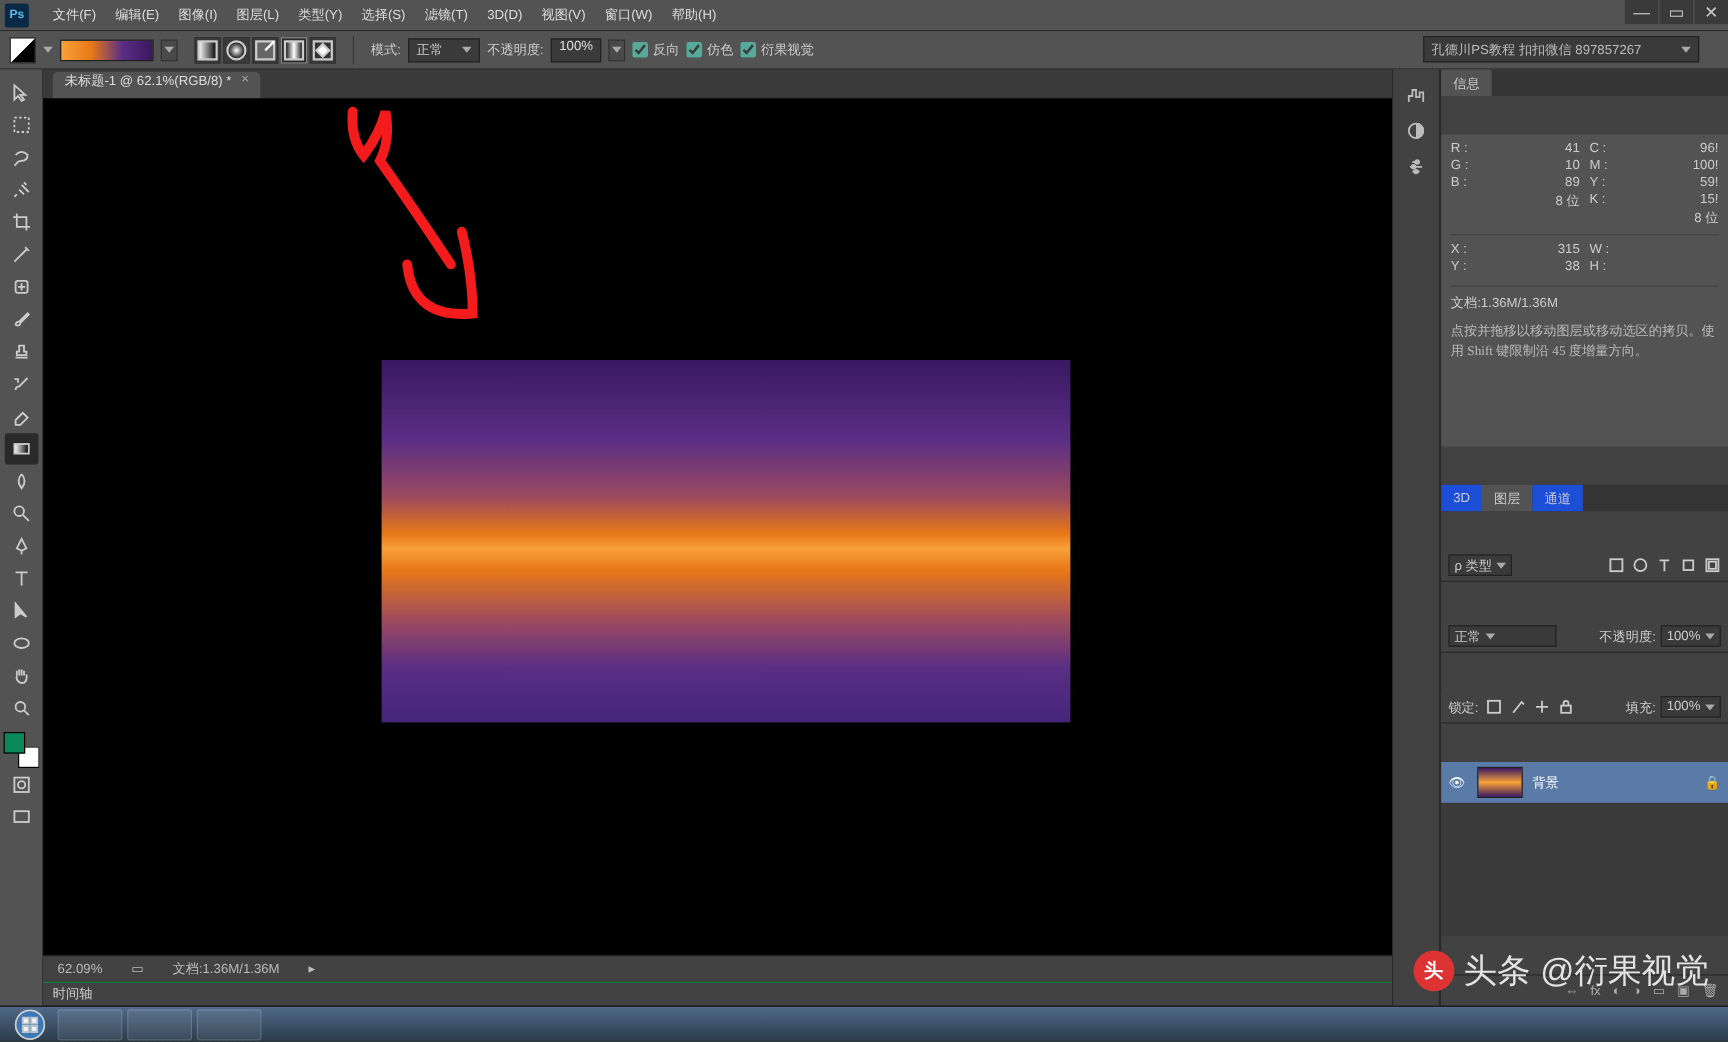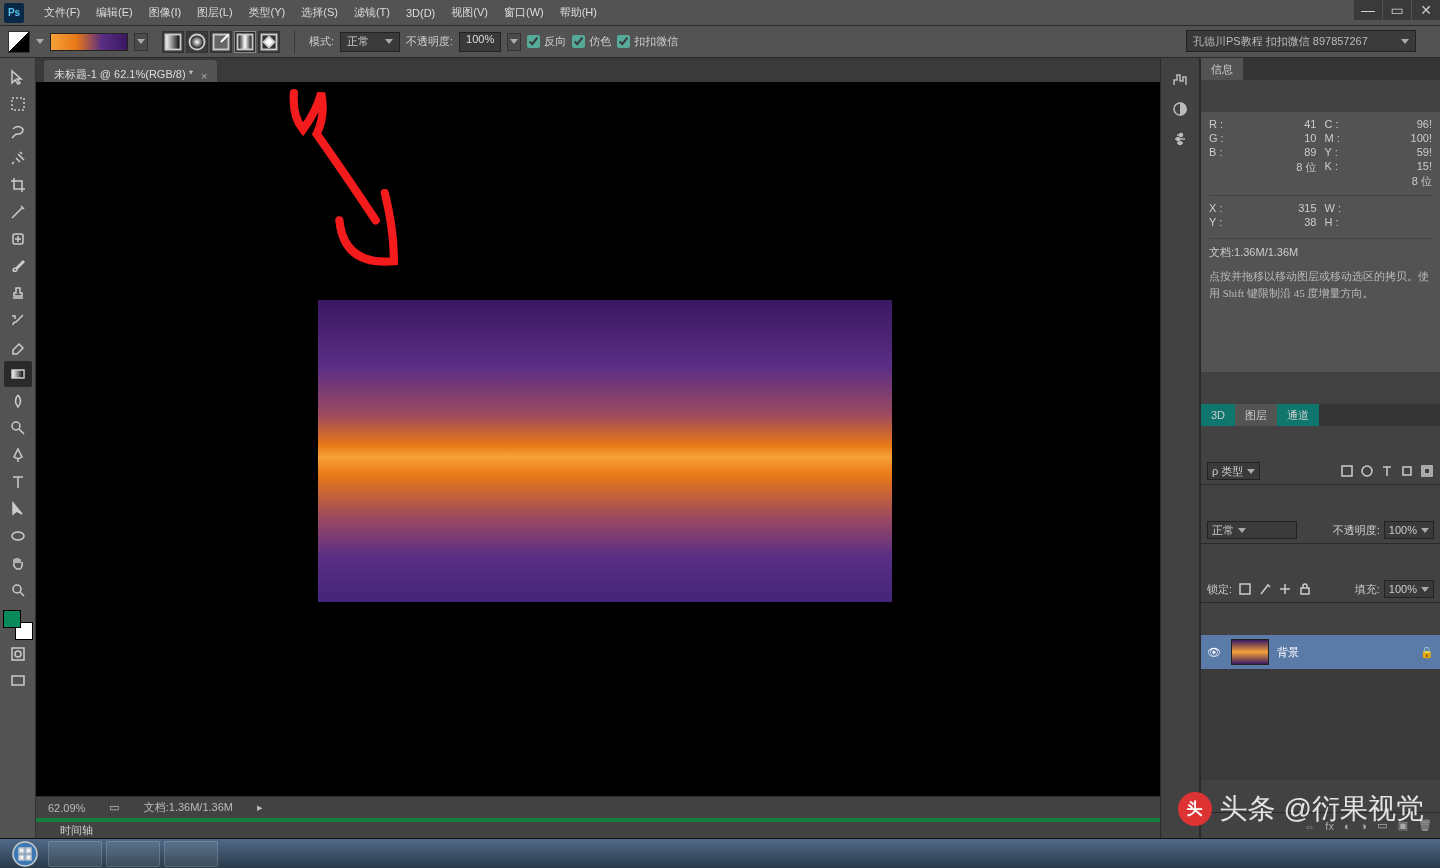--- a/index.html
+++ b/index.html
@@ -29,30 +29,30 @@
 .tool.active { background:#2a2a2a; }
 .tool svg { width:16px; height:16px; }
 .swatches { margin-top:6px; position:relative; width:30px; height:30px; }
 .sw-fg { position:absolute; width:18px; height:18px; background:#0a8a5a; border:1px solid #000; }
 .sw-bg { position:absolute; width:18px; height:18px; background:#fff; border:1px solid #000; right:0; bottom:0; }
 .dock-strip { width:40px; background:#424242; border-left:1px solid #2a2a2a; border-right:1px solid #2a2a2a; display:flex; flex-direction:column; align-items:center; padding-top:8px; gap:4px; }
 .dock-item { width:28px; height:26px; display:flex; align-items:center; justify-content:center; border-radius:2px; }
 .dock-item svg { width:16px; height:16px; stroke:#bbb; fill:none; }
 .canvas-wrap { flex:1; background:#1f1f1f; display:flex; flex-direction:column; }
 .doc-tabs { height:24px; background:#3a3a3a; display:flex; align-items:end; padding-left:8px; }
-.doc-tab { background:#535353; height:22px; padding:0 10px; display:flex; align-items:flex-end; gap:8px; border-top-left-radius:4px; border-top-right-radius:4px; color:#ddd; }
+.doc-tab { background:#535353; height:22px; padding:0 10px; display:flex; align-items:flex-start; gap:8px; border-top-left-radius:4px; border-top-right-radius:4px; color:#ddd; }
 .doc-close { color:#aaa; }
 .canvas-area { flex:1; background:#000; position:relative; overflow:hidden; }
 .artwork { position:absolute; left:282px; top:218px; width:574px; height:302px; background:linear-gradient(180deg,#3a1861 0%,#5a2e85 22%,#9c4a5f 38%,#e87817 48%,#f7a138 52%,#e87817 58%,#9c4a5f 72%,#5a2e85 85%,#432579 100%); }
 .annot { position:absolute; left:232px; top:2px; width:170px; height:200px; pointer-events:none; }
 .statusbar { height:22px; background:#424242; display:flex; align-items:center; padding:0 12px; gap:24px; color:#bbb; border-top:1px solid #2a2a2a; }
-.timeline { height:20px; background:#424242; border-top:4px solid #15803d; padding-left:24px; display:flex; align-items:center; }
+.timeline { height:20px; background:#424242; border-top:1px solid #15803d; padding-left:8px; display:flex; align-items:center; }
 .panels { width:240px; background:#424242; display:flex; flex-direction:column; border-left:1px solid #2a2a2a;gap:32px; }
 .panel-tabs { display:flex; height:22px; background:#353535; align-items:center; }
-.ptab { padding:0 10px; height:100%; display:flex; align-items:center; background:#0f766e; color:#ccc; }
+.ptab { padding:0 10px; height:100%; display:flex; align-items:center; background:#1d4ed8; color:#ccc; }
 .ptab.active { background:#535353; }
 .info-panel { padding:6px 8px; background:#535353; color:#ccc; font-size:11px; height:260px; }
 .info-row { display:flex; gap:8px; margin-bottom:4px; }
 .info-col { flex:1; display:flex; flex-direction:column; gap:2px; }
 .info-line { display:flex; justify-content:space-between; }
 .hint { color:#bbb; margin-top:8px; line-height:1.5;font-family:Liberation Serif, serif; }
 .layer-head { display:flex; background:#353535; height:22px; }
 .layer-bar { background:#424242; padding:4px 6px; display:flex; align-items:center; gap:4px; border-bottom:1px solid #2a2a2a; }
 .layer-bar2 { background:#424242; padding:4px 6px; display:flex; align-items:center; justify-content:space-between; border-bottom:1px solid #2a2a2a; }
 .layers-list { flex:1; background:#3a3a3a; }
@@ -164,21 +164,21 @@
   <label class="chk">
       <input type="checkbox" checked="" style="">
       <span>反向</span>
     </label>
   <label class="chk">
       <input type="checkbox" checked="" style="">
       <span>仿色</span>
     </label>
   <label class="chk">
       <input type="checkbox" checked="" style="">
-      <span>扣扣微信</span>
+      <span>衍果视觉</span>
     </label>
 </div>
 <div class="watermark-box">
     <span>孔德川PS教程 扣扣微信 897857267</span>
     <span class="tri" style="margin-left:auto"></span>
   </div>
 
 <div class="main">
 
   <div class="tools">

